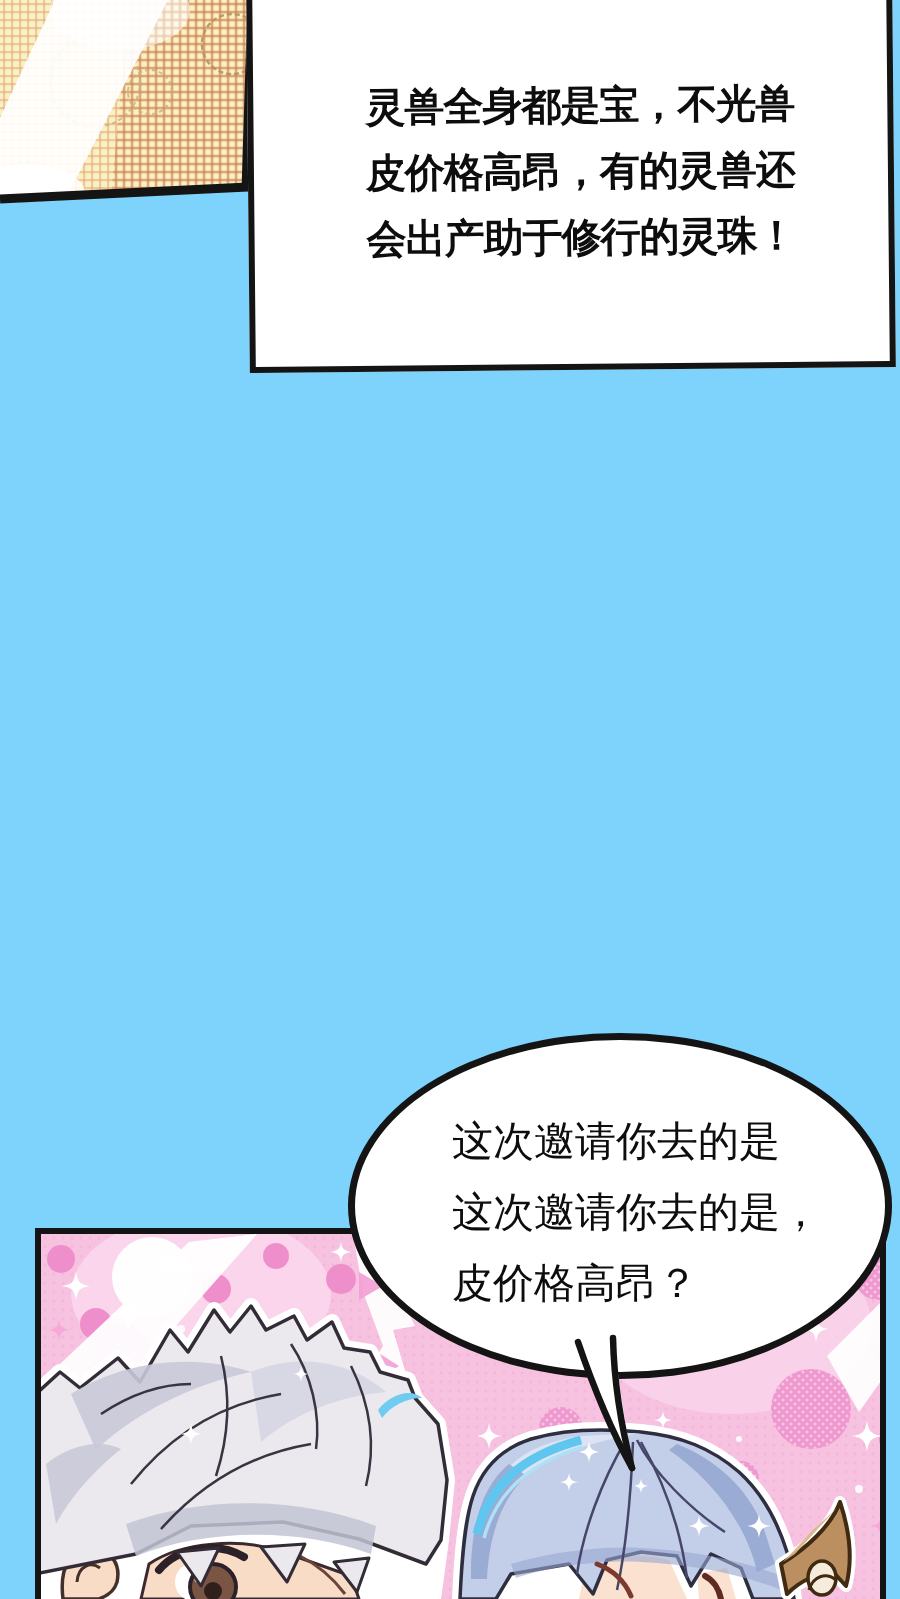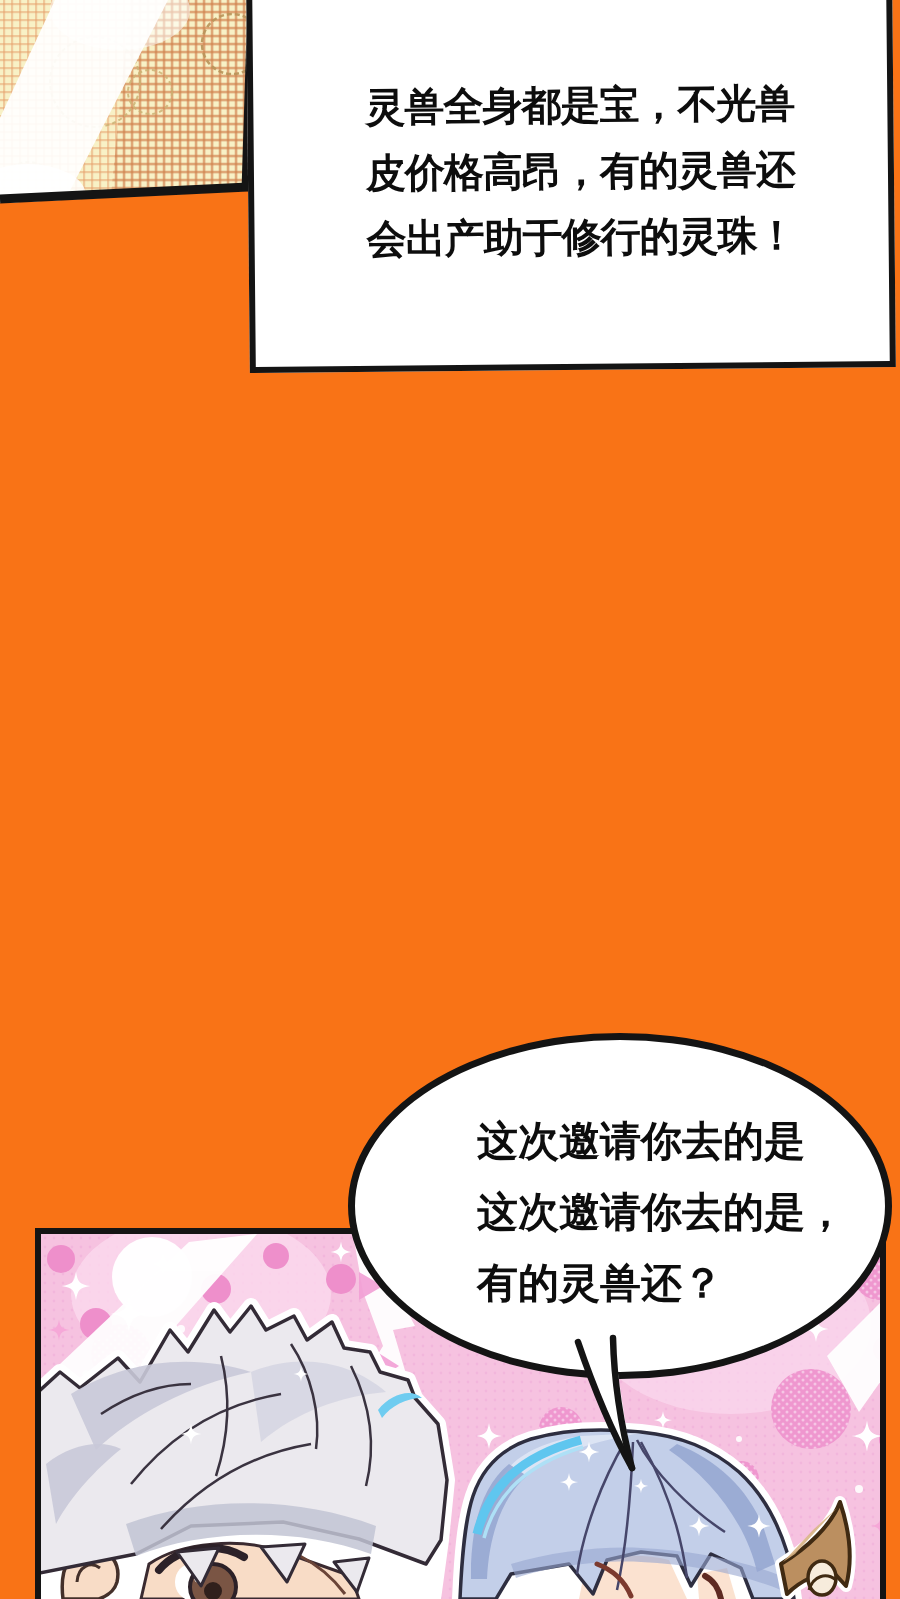--- a/index.html
+++ b/index.html
@@ -1,18 +1,18 @@
 <!DOCTYPE html>
 <html><head>
 <meta charset="utf-8">
 <style>
   html,body{margin:0;padding:0;background:#ffffff;}
   .page{
     position:relative;width:900px;height:1599px;overflow:hidden;
-    background:#f97316;font-family:"Liberation Sans",sans-serif;
+    background:#7dd3fc;font-family:"Liberation Sans",sans-serif;
   }
   
   .gold-panel{position:absolute;left:0;top:0;z-index:4;}
   
   .narration{
     position:absolute;left:248px;top:-16px;width:646px;height:386px;
     box-sizing:border-box;background:#ffffff;border:6px solid #141414;
     transform:rotate(-0.55deg);z-index:5;
   }
   .narration-text{
@@ -27,22 +27,22 @@
     background:#f6c2e0;z-index:10;overflow:hidden;
   }
   .scene-panel svg{display:block;width:839px;height:365px;}
   
   .bubble{
     position:absolute;left:348px;top:1033px;width:544px;height:346px;
     box-sizing:border-box;background:#ffffff;border:7px solid #141414;
     border-radius:50%;z-index:20;
   }
   .bubble-text{
-    position:absolute;left:477px;top:1106px;
-    font-size:41px;font-weight:bold;color:#0d0d0d;
+    position:absolute;left:452px;top:1106px;
+    font-size:41px;font-weight:normal;color:#0d0d0d;
     line-height:71px;z-index:22;white-space:nowrap;
   }
   .bubble-tail{position:absolute;left:555px;top:1330px;z-index:21;}
 </style>
 </head>
 <body>
 
 <div class="page">
 
   <svg class="gold-panel" width="258" height="214" viewBox="0 0 258 214">
@@ -259,16 +259,16 @@
 
   <div class="bubble"></div>
   <svg class="bubble-tail" width="100" height="145" viewBox="0 0 100 145">
     <polygon points="23,12 77,138 58,10" fill="#ffffff"></polygon>
     <path d="M23,12 C38,56 56,100 77,138" stroke="#141414" stroke-width="6.5" fill="none" stroke-linecap="round"></path>
     <path d="M77,138 C66,96 59,50 58,8" stroke="#141414" stroke-width="6.5" fill="none" stroke-linecap="round"></path>
   </svg>
   <div class="bubble-text">
     <div>这次邀请你去的是</div>
     <div>这次邀请你去的是，</div>
-    <div>有的灵兽还？</div>
+    <div>皮价格高昂？</div>
   </div>
 
 </div>
 
 </body></html>

